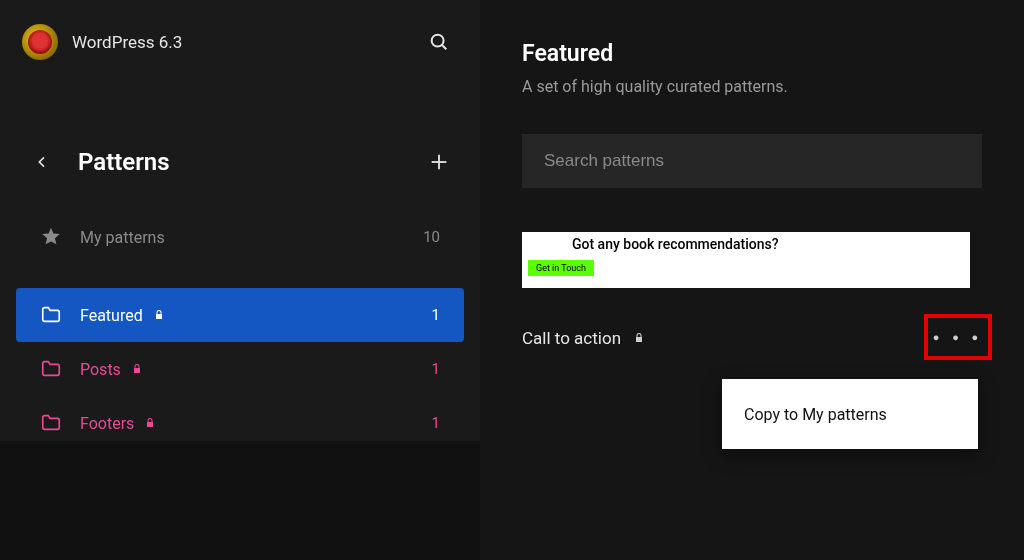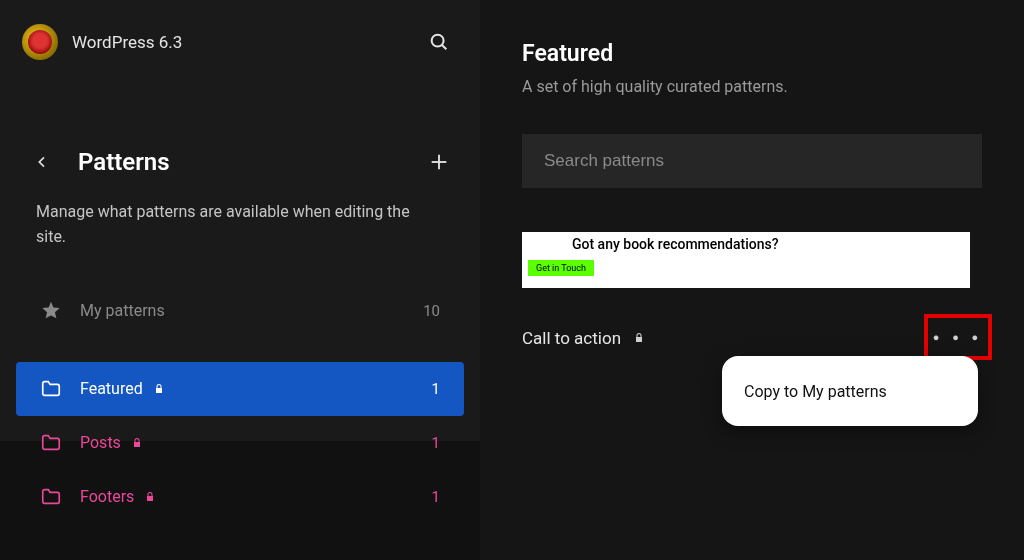--- a/index.html
+++ b/index.html
@@ -198,25 +198,25 @@
     position: absolute;
     right: 32px;
     top: 314px;
     cursor: pointer;
   }
   .kebab-dots { color: #cfcfcf; font-size: 11px; letter-spacing: 5px; }
 
   .dropdown {
     position: absolute;
     right: 46px;
-    top: 356px;
+    top: 379px;
     width: 256px;
     height: 70px;
     background: #fff;
-    border-radius: 16px;
+    border-radius: 0;
     box-shadow: 0 6px 18px rgba(0,0,0,.4);
     display: flex;
     align-items: center;
     padding: 0 22px;
     cursor: pointer;
   }
   .dropdown-text { color: #111; font-size: 16px; }
 </style>
 </head>
 <body>
@@ -241,21 +241,20 @@
     </div>
     <div class="patterns-title">Patterns</div>
     <div class="add-btn">
       <svg viewBox="0 0 24 24" fill="none" stroke="currentColor" stroke-width="2">
           <line x1="12" y1="4" x2="12" y2="20"></line>
           <line x1="4" y1="12" x2="20" y2="12"></line>
         </svg>
     </div>
   </div>
 
-  <div class="patterns-desc">Manage what patterns are available when editing the site.</div>
 
   <div class="nav">
     <div class="nav-top-item">
       <span class="nav-icon">
         <svg viewBox="0 0 24 24" fill="currentColor">
             <path d="M12 2l2.6 6.3 6.9.5-5.2 4.5 1.6 6.7L12 16.8 6.1 20l1.6-6.7L2.5 8.8l6.9-.5L12 2z"></path>
           </svg>
       </span>
       <span class="nav-label">My patterns</span>
       <span class="nav-count">10</span>

